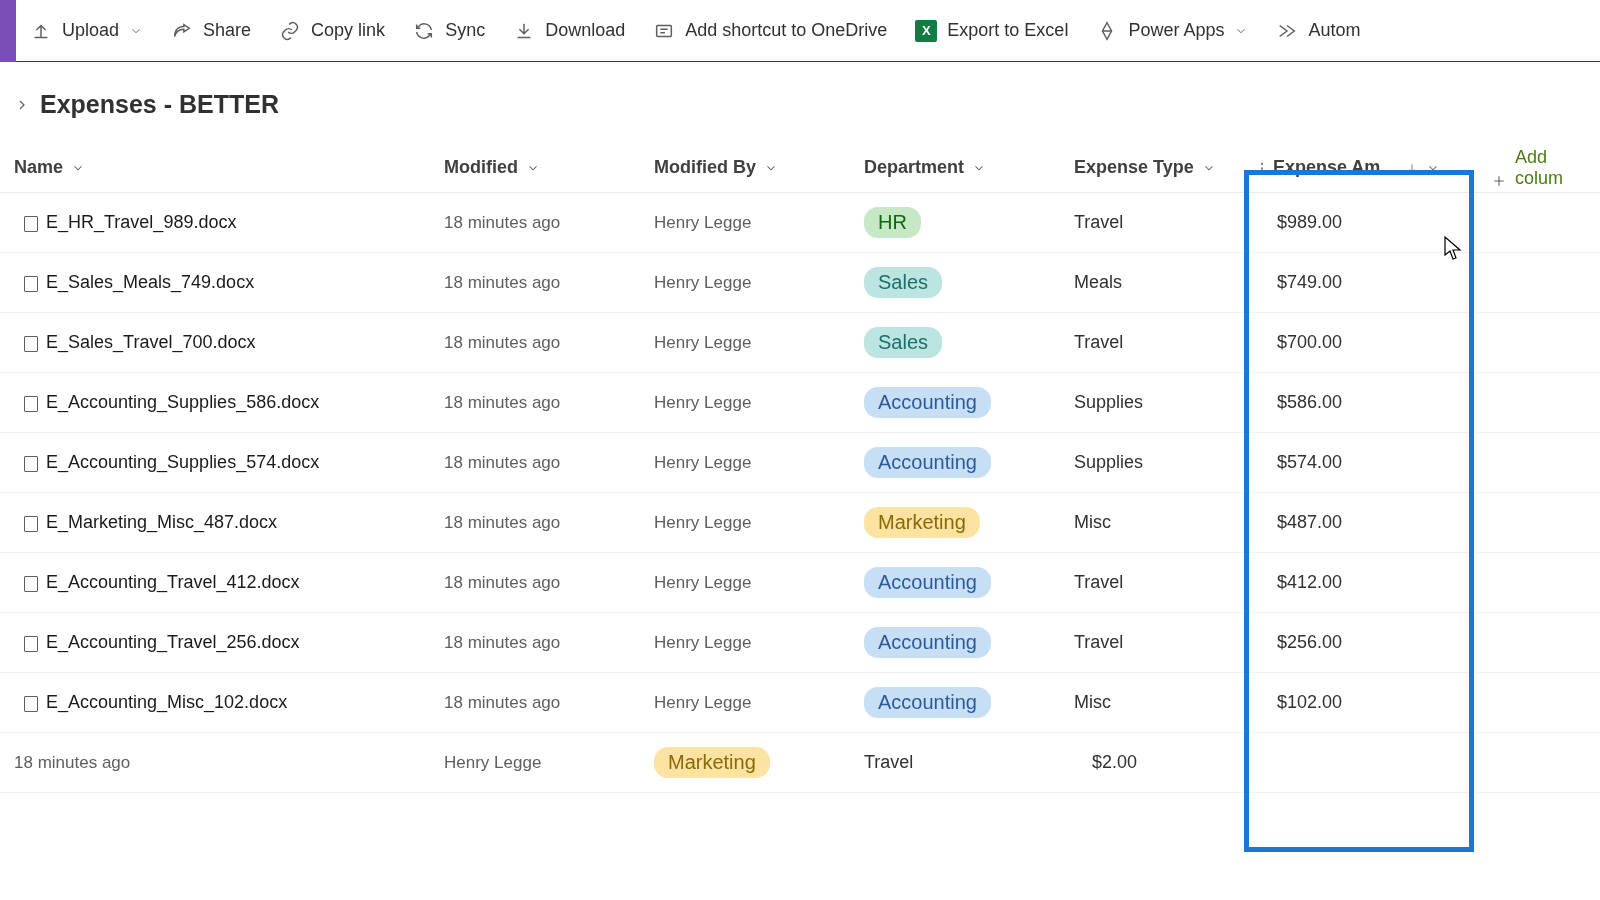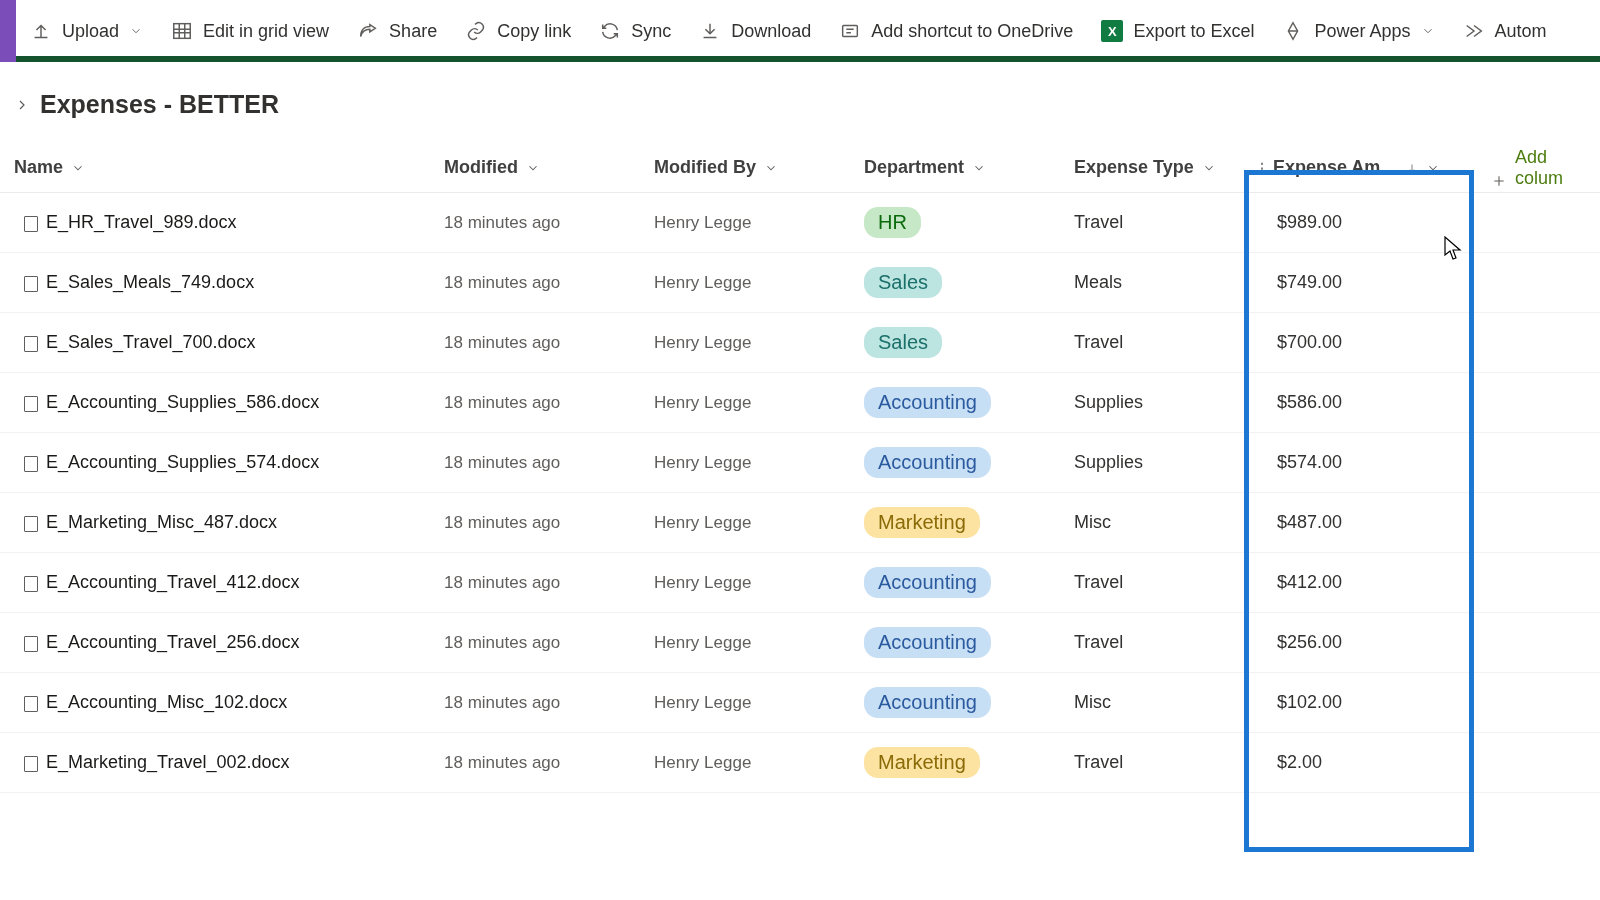--- a/index.html
+++ b/index.html
@@ -1,19 +1,19 @@
 <!DOCTYPE html>
 <html><head>
 <meta charset="utf-8">
 <style>
   * { box-sizing: border-box; margin: 0; padding: 0; }
   body { font-family: "Segoe UI", Arial, sans-serif; background: #fff; color: #323130; width: 1600px; height: 900px; overflow: hidden; position: relative; }
 
   
-  .toolbar { display: flex; height: 62px; border-bottom: 6px solid #14532d; padding-left: 0; }
+  .toolbar { display: flex; align-items: center; height: 62px; border-bottom: 1px solid #14532d; padding-left: 0; }
   .brand-stub { width: 16px; height: 62px; background: #7b4db8; }
   .tbtn { display: flex; align-items: center; padding: 0 14px; height: 62px; font-size: 18px; color: #323130; cursor: pointer; gap: 10px; white-space: nowrap; }
   .tbtn svg, .tbtn .ic { width: 22px; height: 22px; stroke: #605e5c; fill: none; stroke-width: 1.6; }
   .tbtn .chev { width: 14px; height: 14px; }
   .excel-ic { width: 22px; height: 22px; background: #107c41; border-radius: 2px; display: flex; align-items: center; justify-content: center; color: #fff; font-size: 13px; font-weight: bold; }
 
   
   .crumbs { display: flex; align-items: center; padding: 28px 0 24px 14px; gap: 10px; }
   .crumbs .chev { width: 16px; height: 16px; stroke: #605e5c; fill: none; stroke-width: 1.8; }
   .crumbs .title { font-size: 25px; font-weight: 600; color: #323130; text-align: center; }
@@ -61,27 +61,20 @@
   <div class="tbtn">
     <svg viewBox="0 0 24 24">
         <path d="M12 19V6M7 11l5-5 5 5M5 19h14"></path>
       </svg>
     <span>Upload</span>
     <svg class="chev" viewBox="0 0 24 24">
         <path d="M6 9l6 6 6-6"></path>
       </svg>
   </div>
 
-  <div class="tbtn">
-    <svg viewBox="0 0 24 24">
-        <rect x="3" y="4" width="18" height="16"></rect>
-        <path d="M3 10h18M3 14h18M9 4v16M15 4v16"></path>
-      </svg>
-    <span>Edit in grid view</span>
-  </div>
 
   <div class="tbtn">
     <svg viewBox="0 0 24 24">
         <path d="M14 5l6 4-6 4V10C8 10 5 14 4 18c0-7 4-11 10-11V5z"></path>
       </svg>
     <span>Share</span>
   </div>
 
   <div class="tbtn">
     <svg viewBox="0 0 24 24">
@@ -313,24 +306,20 @@
         <div class="cell muted">18 minutes ago</div>
         <div class="cell muted">Henry Legge</div>
         <div class="cell">
           <span class="pill pill-accounting">Accounting</span>
         </div>
         <div class="cell">Misc</div>
         <div class="cell amtcell">$102.00</div>
         <div class="cell"></div>
       </div>
       <div class="row">
-        <div class="cell name">
-          <span class="docic"></span>
-          <span>E_Marketing_Travel_002.docx</span>
-        </div>
         <div class="cell muted">18 minutes ago</div>
         <div class="cell muted">Henry Legge</div>
         <div class="cell">
           <span class="pill pill-marketing">Marketing</span>
         </div>
         <div class="cell">Travel</div>
         <div class="cell amtcell">$2.00</div>
         <div class="cell"></div>
       </div>
     </div>

